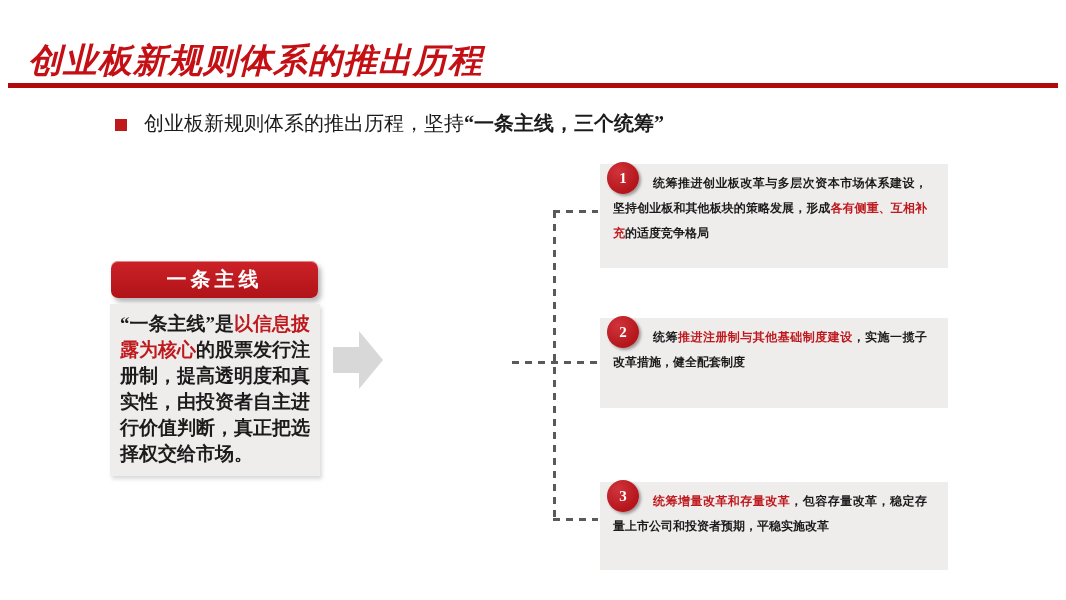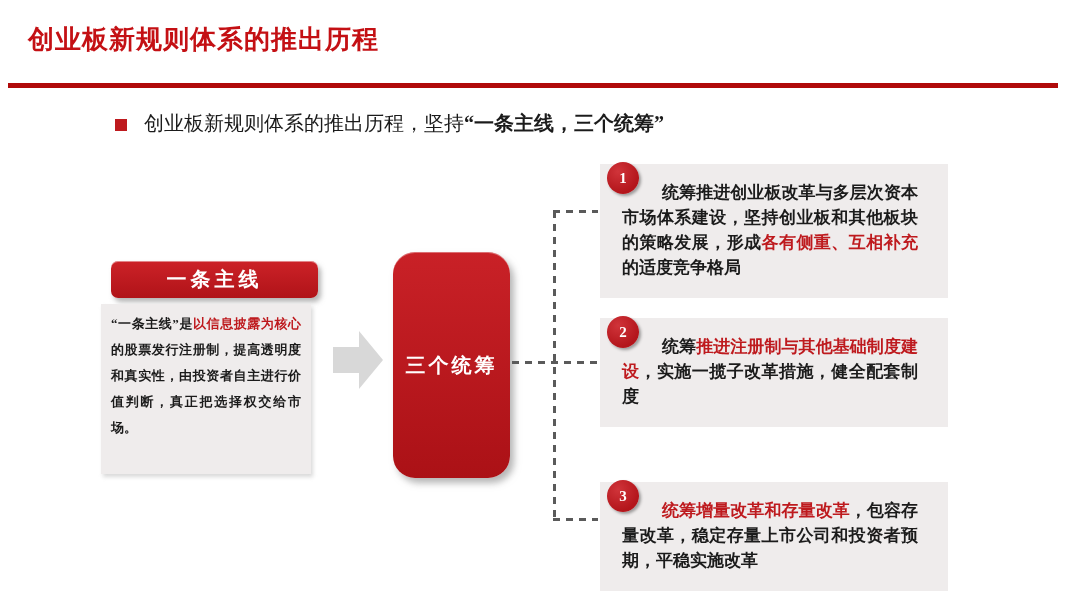--- a/index.html
+++ b/index.html
@@ -7,44 +7,44 @@
     --emphasis-red:#BE1A1E; --panel-gray:#EFECEC; --dash-gray:#5A5A5A;
     --arrow-gray:#D8D8D8; --text-black:#1B1B1B;
   }
   html,body{margin:0;padding:0;background:#fff;}
   .slide{
     position:relative; width:1066px; height:600px; background:#ffffff;
     overflow:hidden; font-family:"Liberation Sans", sans-serif;
   }
   .abs{position:absolute;}
   .page-title{
-    left:28px; top:22px; font-size:26px; font-weight:800;
-    color:var(--title-red); letter-spacing:1px; white-space:nowrap;
+    left:28px; top:38px; font-size:34px; font-weight:800;
+    color:var(--title-red); letter-spacing:1px; white-space:nowrap;font-style:italic;
   }
   .title-divider{ left:8px; top:83px; width:1050px; height:5px; background:var(--divider-red); }
 
   .cjk{ font-family:"Liberation Serif", serif; color:var(--text-black); }
 
   .bullet-row{ left:115px; top:110px; display:flex; align-items:flex-start; }
   .bullet-marker{ width:12px; height:12px; background:var(--emphasis-red); margin-top:9px; margin-right:17px; flex:0 0 auto; }
   .bullet-text{ font-size:20px; font-weight:500; white-space:nowrap; }
   .bullet-text .emph{ font-weight:700;margin-top:12px; }
 
   .main-header{
     left:111px; top:261px; width:207px; height:37px; border-radius:7px;
     background:linear-gradient(180deg,#CC2228 0%, #B01318 100%);
     box-shadow:inset 0 1px 0 rgba(255,255,255,.45), 3px 4px 5px rgba(110,110,110,.5);
     display:flex; align-items:center; justify-content:center;
     color:#fff; font-size:20px; font-weight:700; letter-spacing:4px;font-family:Liberation Serif, serif;
   }
   .main-body{
-    left:101px; top:304px; width:210px; min-height:170px;
+    left:110px; top:304px; width:210px; min-height:170px;
     background:var(--panel-gray); box-shadow:2px 3px 4px rgba(160,160,160,.4);
     padding:7px 10px 9px 10px; box-sizing:border-box;
-    font-size:13px; line-height:26px; font-weight:600; text-align:justify;
+    font-size:19px; line-height:26px; font-weight:600; text-align:justify;
   }
   .red-em{ color:var(--emphasis-red); font-weight:800; }
 
   .arrow-icon{ left:333px; top:331px; width:50px; height:58px; }
 
   .center-box{
     left:393px; top:252px; width:117px; height:226px; border-radius:22px;
     background:linear-gradient(180deg,#C92127 0%, #AB1116 100%);
     box-shadow:inset 0 1px 0 rgba(255,255,255,.35), 4px 5px 7px rgba(120,120,120,.55);
     display:flex; align-items:center; justify-content:center;
@@ -65,22 +65,22 @@
   .item-2{ top:318px; min-height:90px; }
   .item-3{ top:482px; min-height:88px; }
   .item-badge{
     position:absolute; left:7px; top:-2px; width:32px; height:32px; border-radius:50%;
     background:radial-gradient(circle at 35% 30%, #D0343A 0%, #B3151B 70%);
     box-shadow:2px 2px 3px rgba(0,0,0,.35);
     display:flex; align-items:center; justify-content:center;
     color:#fff; font-size:15px; font-weight:700; font-family:"Liberation Serif", serif;
   }
   .item-text{
-    margin:12px; padding:4px 18px 6px 10px; text-indent:40px;
-    font-size:17px; line-height:25px; font-weight:600; text-align:justify;
+    margin:3px; padding:4px 18px 6px 10px; text-indent:40px;
+    font-size:12px; line-height:25px; font-weight:600; text-align:justify;
   }
 </style>
 </head>
 <body>
 
 <div class="slide">
 
   <div class="abs page-title">创业板新规则体系的推出历程</div>
   <div class="abs title-divider"></div>
 
@@ -92,23 +92,20 @@
   <div class="abs main-header cjk">
     <span style="color:#fff;">一条主线</span>
   </div>
 
   <div class="abs main-body cjk"><span>“一条主线”是</span><span class="red-em">以信息披露为核心</span><span>的股票发行注册制，提高透明度和真实性，由投资者自主进行价值判断，真正把选择权交给市场。</span></div>
 
   <svg class="abs arrow-icon" viewBox="0 0 50 58">
     <polygon points="0,16 26,16 26,0 50,29 26,58 26,42 0,42" fill="#D8D8D8"></polygon>
   </svg>
 
-  <div class="abs center-box">
-    <span class="center-box-label cjk" style="color:#fff;">三个统筹</span>
-  </div>
 
   <div class="abs dash-v conn-v"></div>
   <div class="abs dash-h conn-top"></div>
   <div class="abs dash-h conn-mid"></div>
   <div class="abs dash-h conn-bot"></div>
 
   <div class="abs item item-1">
     <div class="item-badge">1</div>
     <p class="item-text cjk"><span>统筹推进创业板改革与多层次资本市场体系建设，坚持创业板和其他板块的策略发展，形成</span><span class="red-em">各有侧重、互相补充</span><span>的适度竞争格局</span></p>
   </div>

